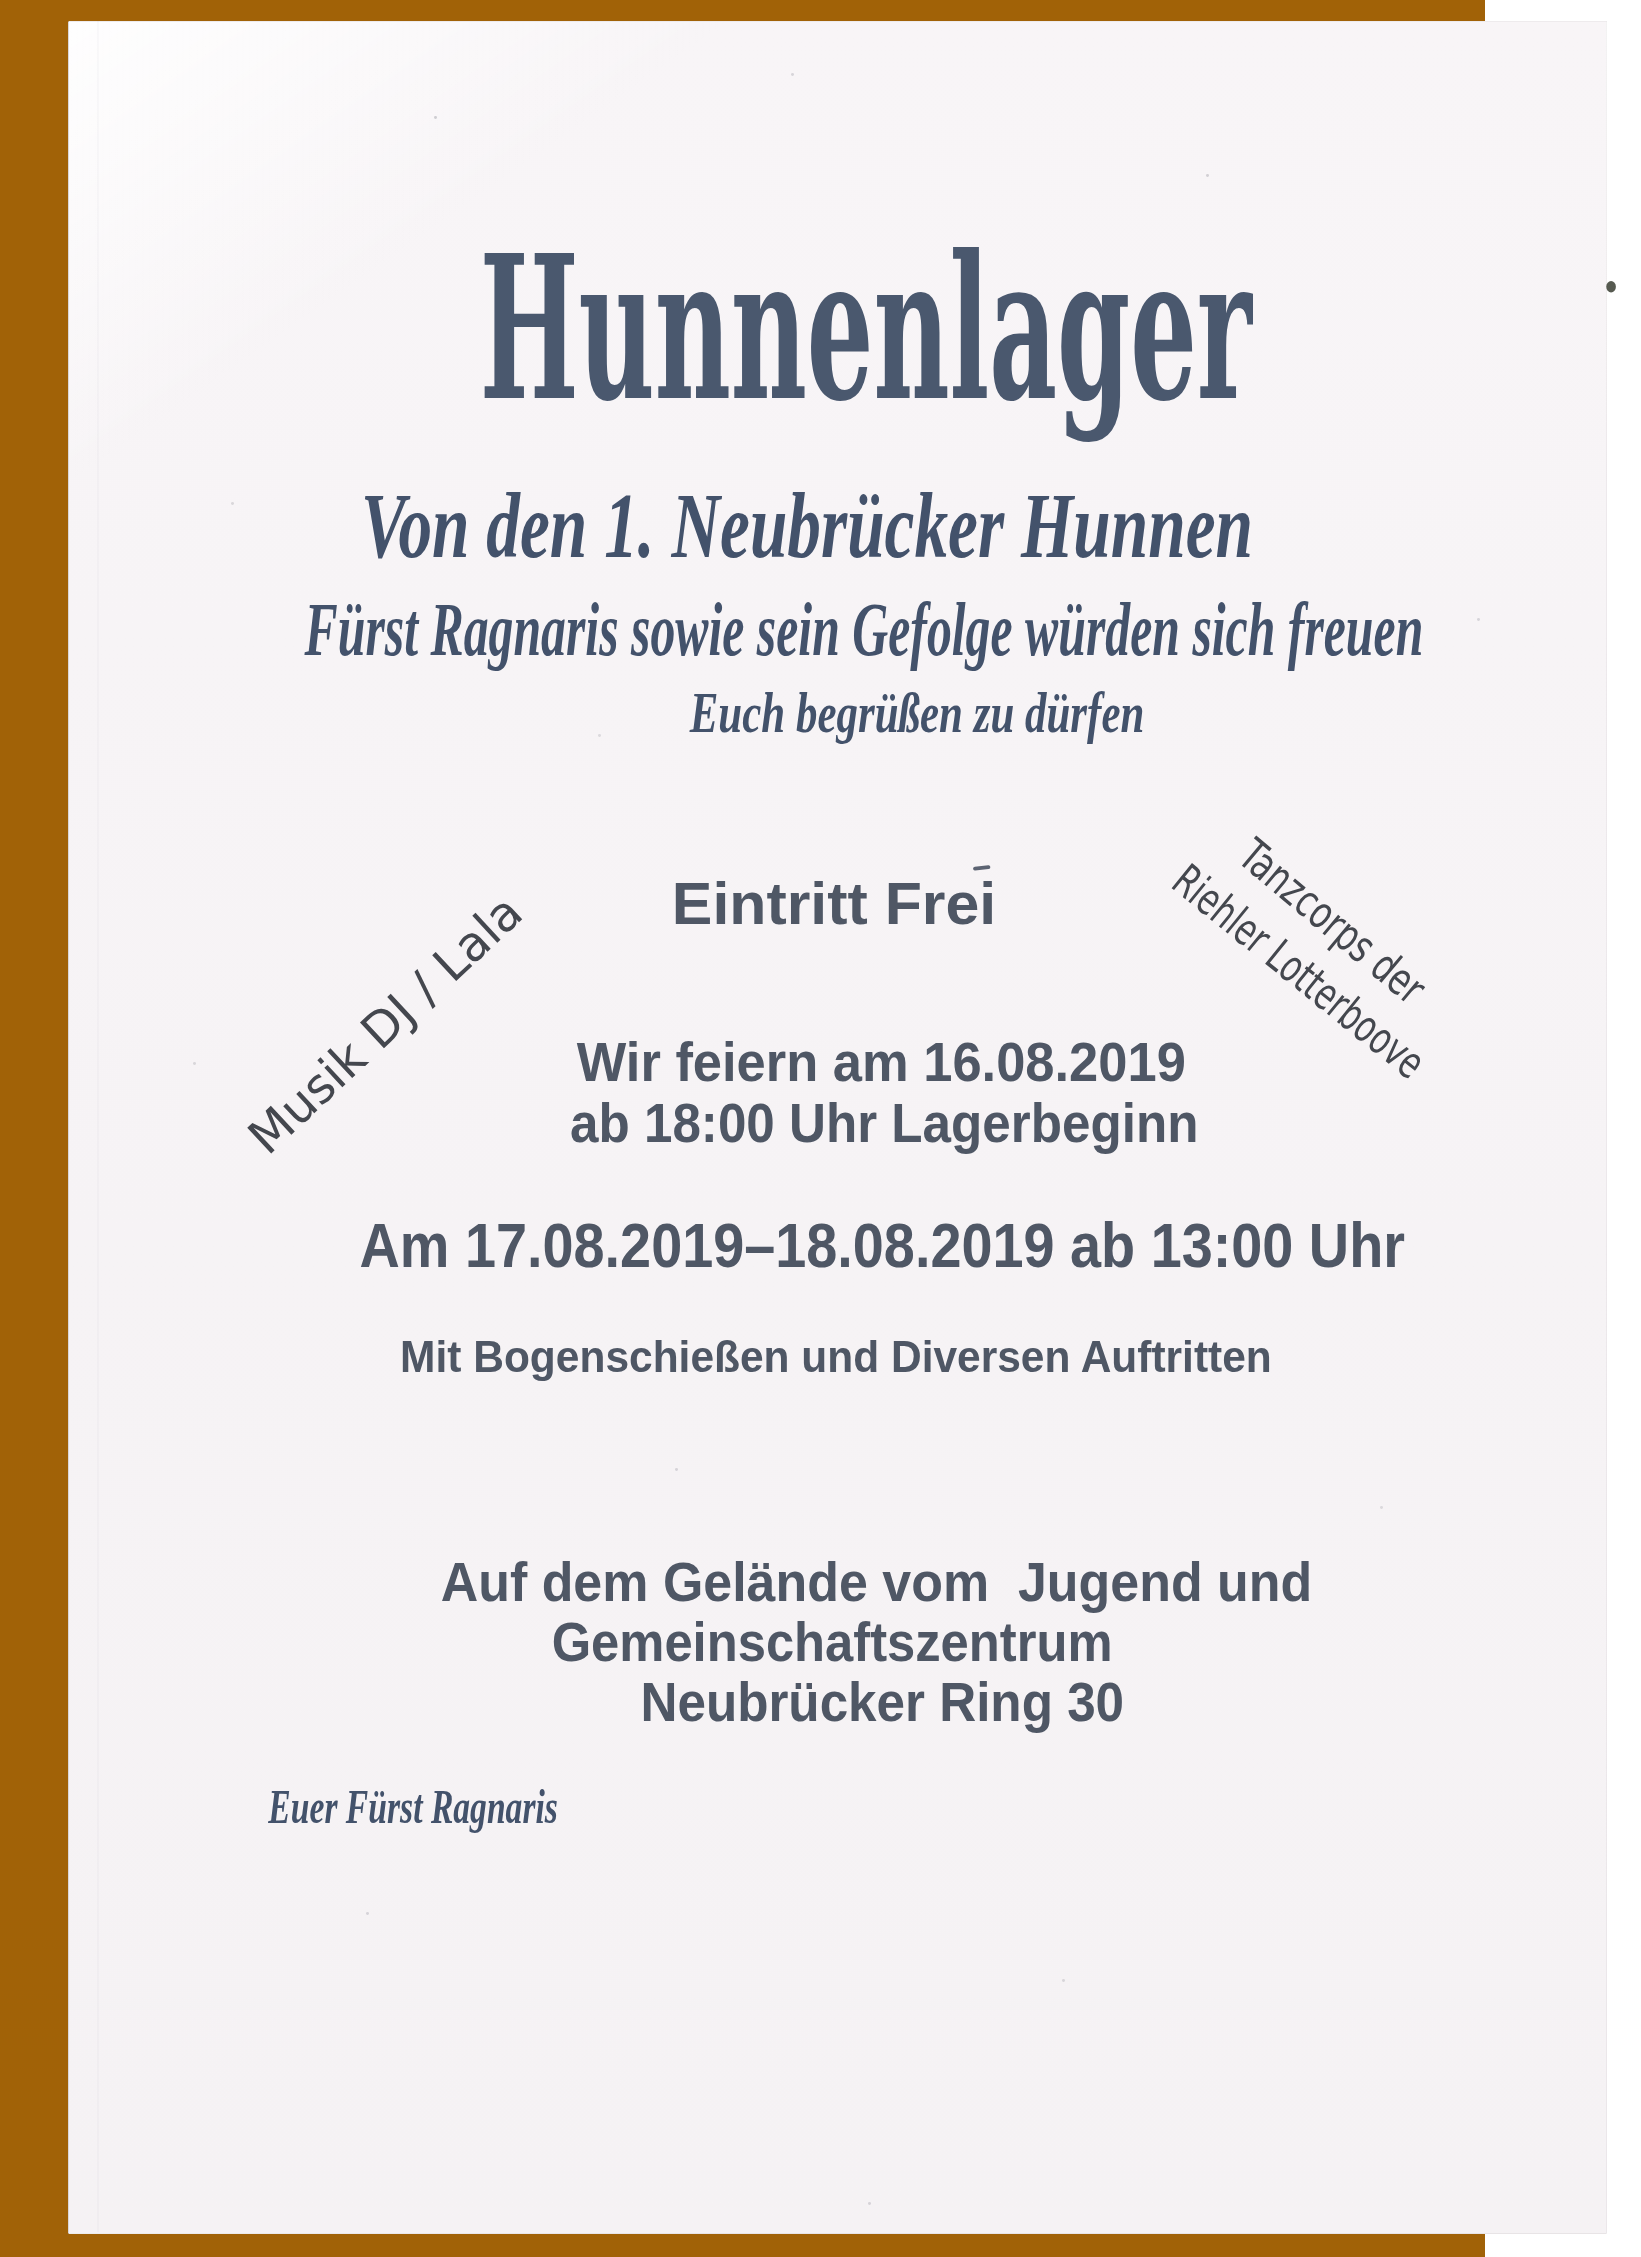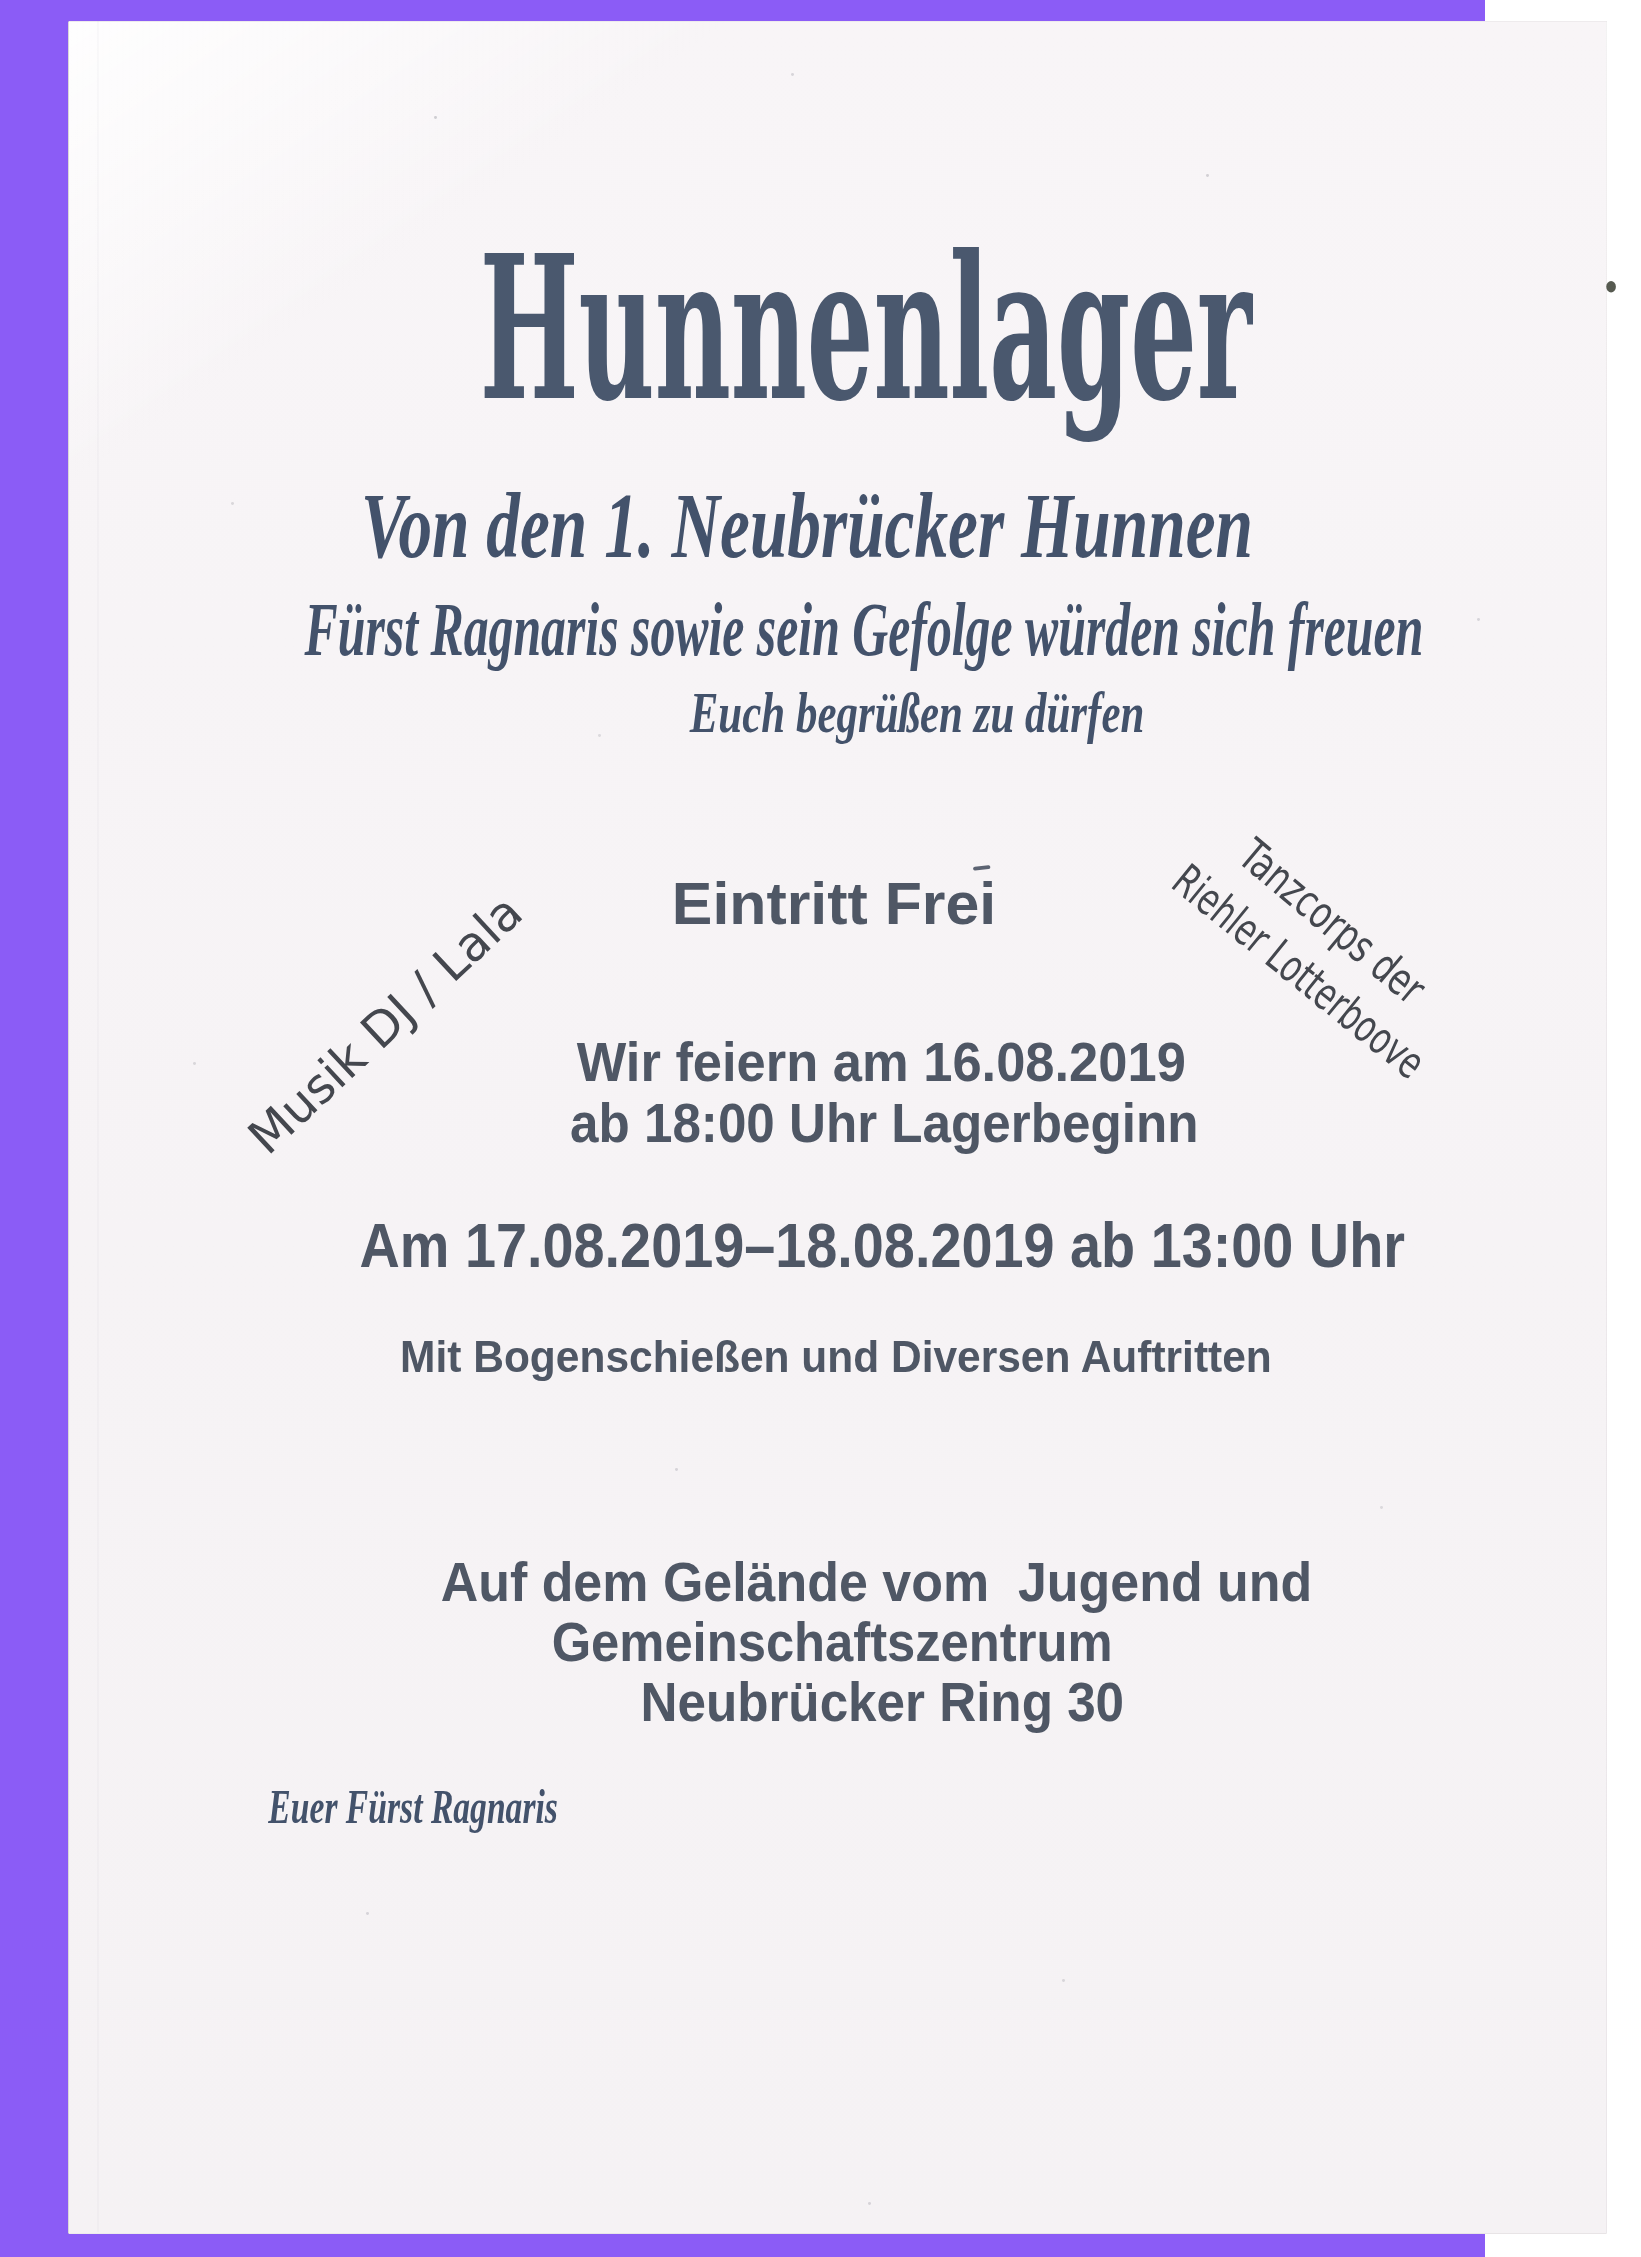--- a/index.html
+++ b/index.html
@@ -8,21 +8,21 @@
     width: 1641px;
     height: 2257px;
     background: #ffffff;
     font-family: "Liberation Sans", sans-serif;
     overflow: hidden;
   }
   .scan {
     position: relative;
     width: 1485px;
     height: 2257px;
-    background: #8b5cf6;
+    background: #a16207;
     text-align: right;
   }
   
   .page {
     position: absolute;
     left: 68px;
     top: 21px;
     width: 1537px;
     height: 2211px;
     background:

